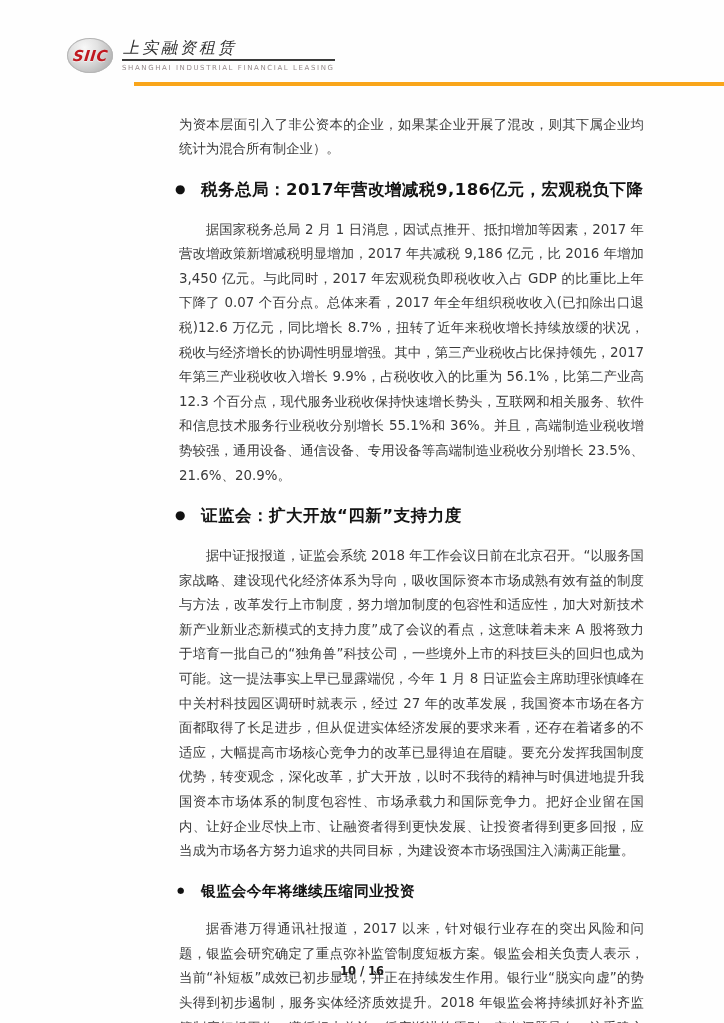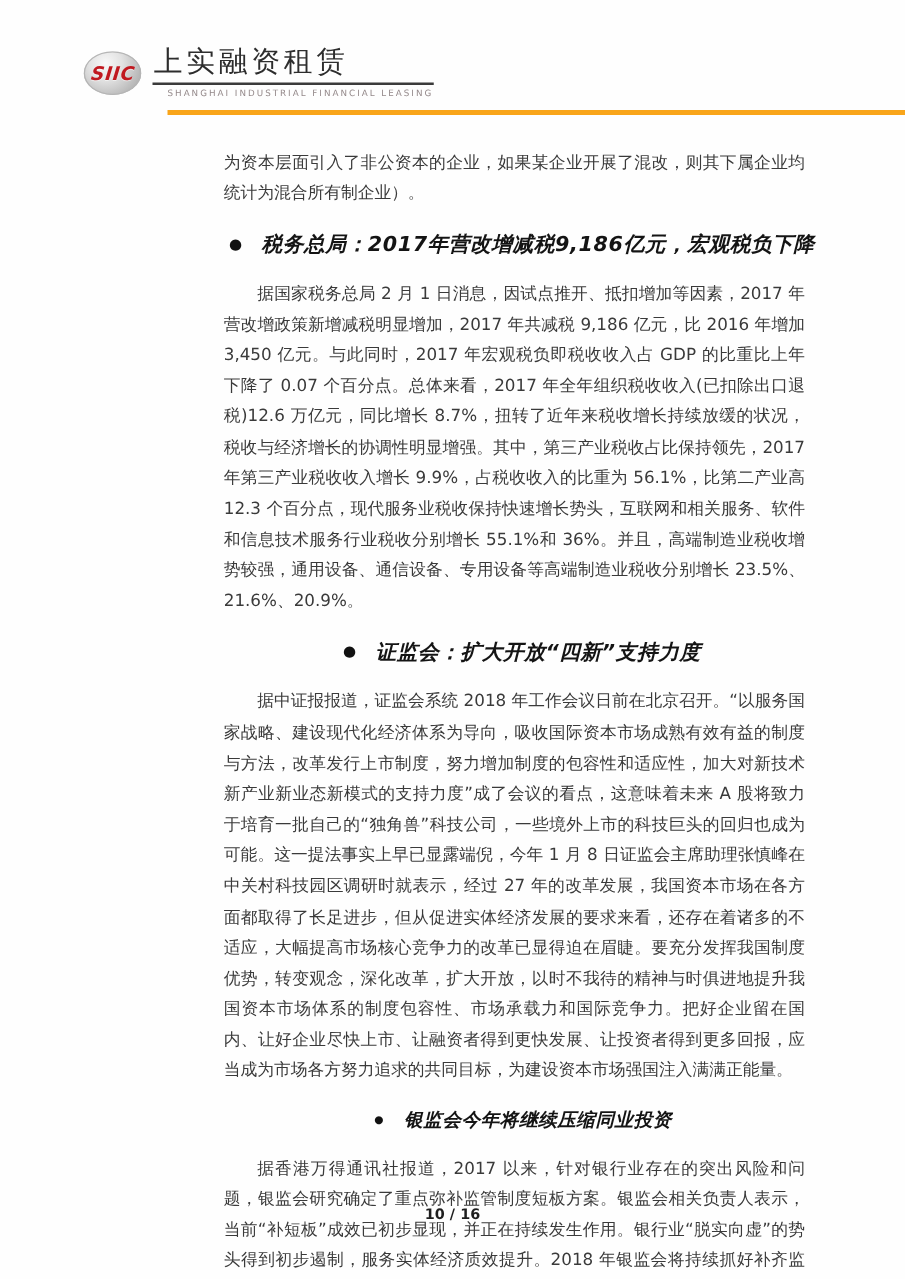--- a/index.html
+++ b/index.html
@@ -28,35 +28,35 @@
     color: #c0181f;
     font-style: italic;
     font-weight: 800;
     font-size: 15px;
     letter-spacing: 0.5px;
     transform: skewX(-6deg);
     text-shadow: 0 1px 0 rgba(255,255,255,0.5);
   }
   .logo-names { display: inline-block; }
   .company-cn {
-    font-size: 23px;
+    font-size: 16px;
     color: #2d2d2d;
     letter-spacing: 3px;
     line-height: 1.1;
     padding: 0 4px 3px 1px;
     border-bottom: 2px solid #3b3b3b;
     white-space: nowrap;
+    font-style: italic;
   }
   .company-en {
     margin-top: 3px;
     font-size: 7px;
     letter-spacing: 1.6px;
     color: #94898a;
     white-space: nowrap;
-    margin-left: 12px;
   }
   .header-rule {
     margin: 9px 0 0 67px;
     width: 592px;
     height: 3.5px;
     background: #F9A51A;
   }
   
   .content {
     width: 497px;
@@ -70,22 +70,21 @@
   .body-text { margin: 16px; }
   .indent { text-indent: 2em; }
   .heading {
     font-size: 16.5px;
     font-weight: 700;
     color: #141414;
     letter-spacing: 0.5px;
     margin: 15px 0 13px 0;
     padding-left: 12px;
     line-height: 1.45;
-    text-align: center;
-    font-style: italic;
+    text-align: left;
   }
   .heading .bullet {
     display: inline-block;
     font-size: 12px;
     margin-right: 15px;
     vertical-align: 2px;
     color: #111;
   }
   .heading.small { font-size: 14.8px; margin: 14px 0 8px 0; padding-left: 14px; }
   .heading.small .bullet { font-size: 8.5px; margin-right: 16px; vertical-align: 3px; }

